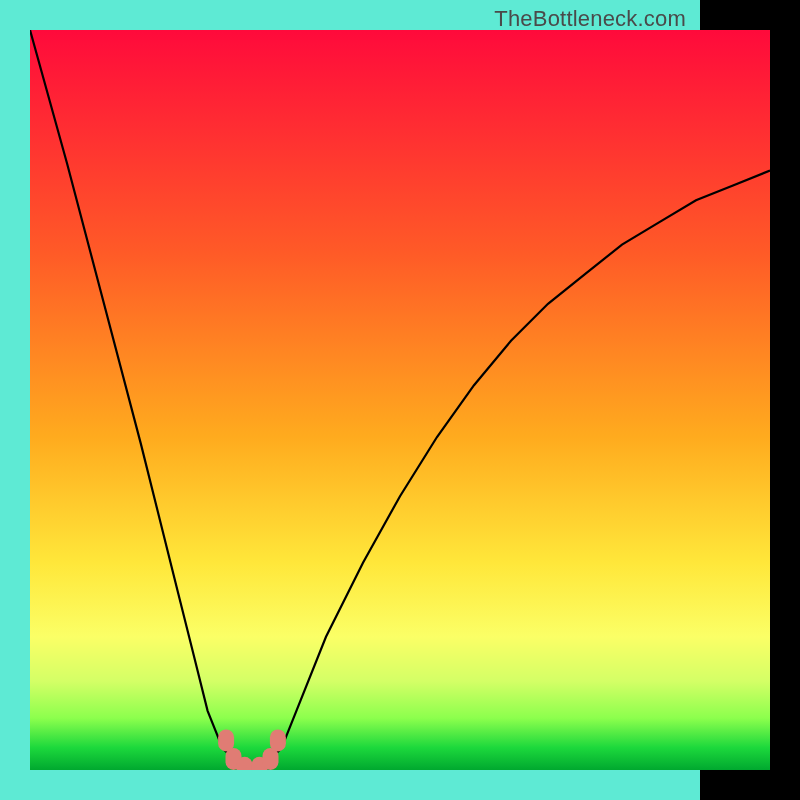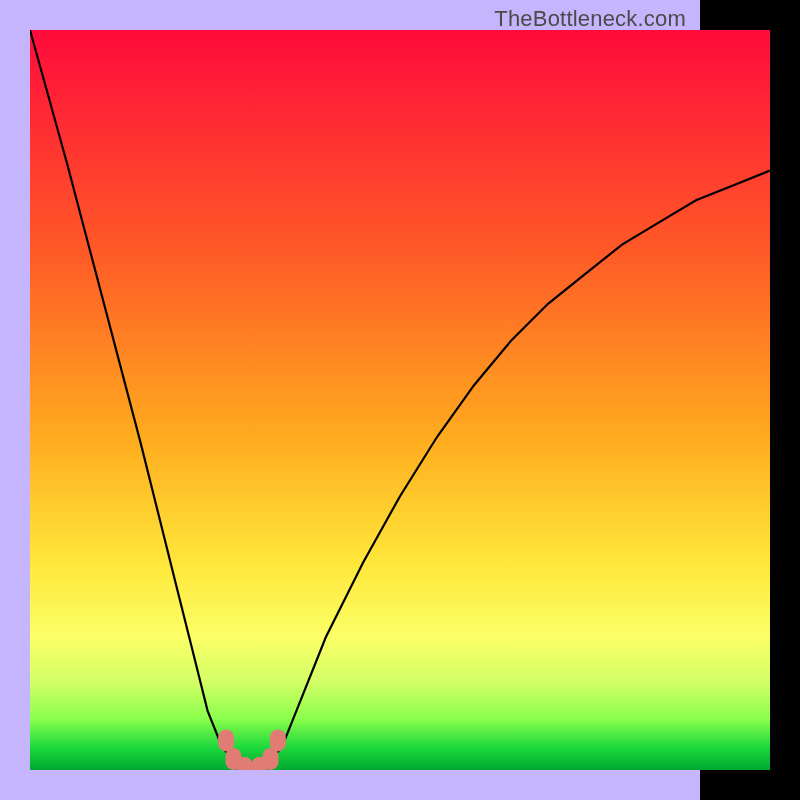--- a/index.html
+++ b/index.html
@@ -8,21 +8,21 @@
     width: 800px;
     height: 800px;
     background: #000;
     overflow: hidden;
     font-family: Arial, Helvetica, sans-serif;
   }
   .stage {
     position: relative;
     width: 700px;
     height: 800px;
-    background: #c4b5fd;
+    background: #5eead4;
   }
   .watermark {
     position: absolute;
     top: 6px;
     right: 14px;
     color: #4a4a4a;
     font-size: 22px;
     font-weight: 500;
     letter-spacing: 0.2px;
     z-index: 10;

